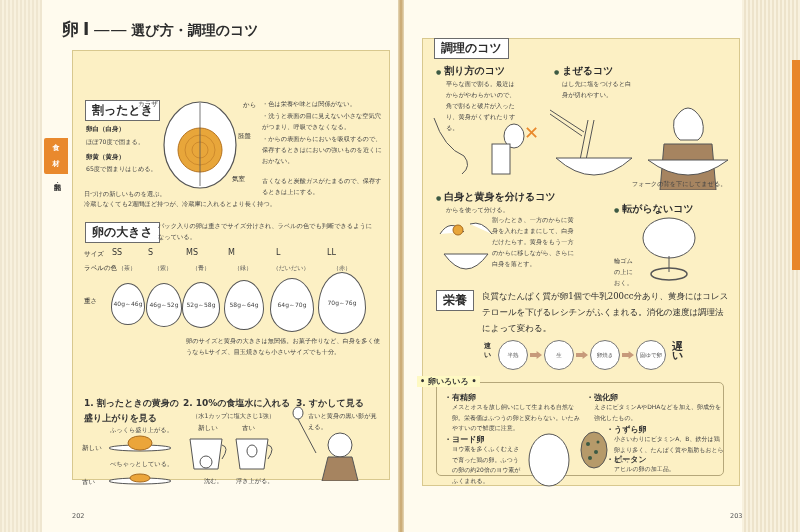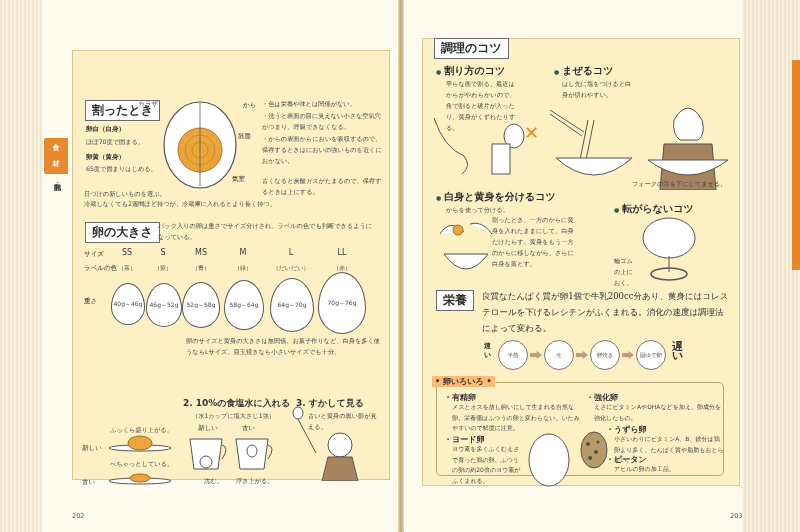--- a/index.html
+++ b/index.html
@@ -16,21 +16,21 @@
 .title{position:absolute;left:62px;top:18px;font-size:17px;font-weight:bold;color:#2d2d2d}
 .title .roman{margin-left:4px}
 .title .sub{font-size:14px;font-weight:bold;margin-left:4px}
 .intro{position:absolute;font-family:"DejaVu Serif",serif;font-size:9.2px;line-height:17px;color:#2e2e2e}
 .boxhead{position:absolute;border:1.5px solid #6b6b6b;background:#fff;font-size:12px;font-weight:bold;padding:1px 6px;color:#2d2d2d}
 .sm{position:absolute;font-size:6.2px;line-height:11px;color:#444}
 .lbl{position:absolute;font-size:6.5px;color:#333}
 .sidetab{position:absolute;left:44px;top:138px;width:24px;height:36px;background:#e9892d;color:#fff;font-size:7px;font-weight:bold;display:flex;flex-direction:column;align-items:center;justify-content:center;gap:6px;border-radius:2px 0 0 2px}
 .sidecat{position:absolute;left:52px;top:178px;width:10px;font-size:7px;color:#333;line-height:10px;writing-mode:vertical-rl}
 .egg-size{position:absolute;border:1.2px solid #555;background:#fff;border-radius:50% 50% 50% 50%/58% 58% 42% 42%;display:flex;align-items:center;justify-content:center;font-size:6px;color:#444}
-.szlbl{position:absolute;font-size:8px;color:#333;text-align:center}
+.szlbl{position:absolute;font-size:8px;color:#333;text-align:left}
 .colorlbl{position:absolute;font-size:6px;color:#555;text-align:center}
 .step{position:absolute;font-size:9px;font-weight:bold;color:#333;line-height:15px}
 .bullet-h{position:absolute;font-size:10px;font-weight:bold;color:#2d2d2d}
 .bullet-h::before{content:"●";color:#3d5a44;font-size:6px;margin-right:3px;vertical-align:middle}
 .pagenum{position:absolute;font-size:6.5px;color:#555}
 .flow-circle{position:absolute;width:30px;height:30px;border-radius:50%;border:1.2px solid #777;background:#fff;display:flex;align-items:center;justify-content:center;font-size:5.5px;color:#555}
 .flow-arrow{position:absolute;width:12px;height:8px;background:#c79a7b;clip-path:polygon(0 25%,55% 25%,55% 0,100% 50%,55% 100%,55% 75%,0 75%)}
 .varbox{position:absolute;border:1px solid #b5a77a;border-radius:5px;background:#fcf0c4}
 .vh{position:absolute;font-size:8px;font-weight:bold;color:#333}
 .vt{position:absolute;font-size:6px;line-height:10.5px;color:#444}
@@ -47,20 +47,23 @@
   <div class="page left"></div>
   <div class="gutter"></div>
   <div class="page right"></div>
 
   <div class="sidetab">
     <span>食</span>
     <span>材</span>
   </div>
   <div class="sidecat">卵・乳製品</div>
 
+  <div class="title">
+    <span>卵</span><span class="roman">I</span><span style="font-weight:normal;margin-left:4px">——</span><span class="sub">選び方・調理のコツ</span>
+  </div>
 
   <div class="panel" style="left:72px;top:50px;width:318px;height:430px"></div>
 
 
   <div class="boxhead" style="left:85px;top:100px">割ったとき</div>
   <svg style="position:absolute;left:160px;top:98px" width="80" height="92">
     <ellipse cx="40" cy="47" rx="36" ry="43" fill="#fff" stroke="#555" stroke-width="1.2"></ellipse>
     <circle cx="40" cy="52" r="22" fill="#e8a63a" stroke="#b6731f"></circle>
     <circle cx="40" cy="52" r="15" fill="none" stroke="#c7832a" stroke-width=".8"></circle>
     <circle cx="40" cy="52" r="8" fill="none" stroke="#c7832a" stroke-width=".8"></circle>
@@ -106,20 +109,21 @@
   <div class="szlbl" style="left:276px;top:248px;width:30px">L</div>
   <div class="colorlbl" style="left:266px;top:264px;width:50px">（だいだい）</div>
   <div class="egg-size" style="left:270px;top:278px;width:44px;height:54px">64g～70g</div>
 
   <div class="szlbl" style="left:327px;top:248px;width:30px">LL</div>
   <div class="colorlbl" style="left:327px;top:264px;width:30px">（赤）</div>
   <div class="egg-size" style="left:318px;top:272px;width:48px;height:62px">70g～76g</div>
 
   <div class="sm" style="left:186px;top:335px;width:196px">卵のサイズと黄身の大きさは無関係。お菓子作りなど、白身を多く使うならLサイズ、目玉焼きなら小さいサイズでも十分。</div>
 
+  <div class="step" style="left:84px;top:396px;width:100px">1. 割ったときの黄身の盛り上がりを見る</div>
   <div class="sm" style="left:110px;top:424px">ふっくら盛り上がる。</div>
   <div class="lbl" style="left:82px;top:444px">新しい</div>
   <svg style="position:absolute;left:108px;top:432px" width="64" height="22">
     <ellipse cx="32" cy="16" rx="31" ry="3" fill="#fff" stroke="#555"></ellipse>
     <ellipse cx="32" cy="11" rx="12" ry="7" fill="#eba53a" stroke="#a66a1e"></ellipse>
   </svg>
   <div class="sm" style="left:110px;top:458px">べちゃっとしている。</div>
   <div class="lbl" style="left:82px;top:478px">古い</div>
   <svg style="position:absolute;left:108px;top:468px" width="64" height="18">
     <ellipse cx="32" cy="13" rx="31" ry="3" fill="#fff" stroke="#555"></ellipse>
@@ -203,21 +207,21 @@
   <div class="flow-circle" style="left:498px;top:340px">半熟</div>
   <div class="flow-arrow" style="left:530px;top:351px"></div>
   <div class="flow-circle" style="left:544px;top:340px">生</div>
   <div class="flow-arrow" style="left:576px;top:351px"></div>
   <div class="flow-circle" style="left:590px;top:340px">卵焼き</div>
   <div class="flow-arrow" style="left:622px;top:351px"></div>
   <div class="flow-circle" style="left:636px;top:340px">固ゆで卵</div>
   <div class="lbl" style="left:672px;top:342px;width:8px;font-weight:bold;line-height:9px;font-size:11px">遅い</div>
 
   <div class="varbox" style="left:436px;top:382px;width:288px;height:94px"></div>
-  <div class="vh" style="left:432px;top:376px;background:#fdba74;padding:0 3px">• <span>卵いろいろ</span> •</div>
+  <div class="vh" style="left:417px;top:376px;background:#fef9c3;padding:0 3px">• <span>卵いろいろ</span> •</div>
 
   <div class="vh" style="left:444px;top:392px">・有精卵</div>
   <div class="vt" style="left:452px;top:402px;width:128px">メスとオスを放し飼いにして生まれる自然な卵。栄養価はふつうの卵と変わらない。いたみやすいので鮮度に注意。</div>
   <div class="vh" style="left:444px;top:434px">・ヨード卵</div>
   <div class="vt" style="left:452px;top:444px;width:72px">ヨウ素を多くふくむえさで育った鶏の卵。ふつうの卵の約20倍のヨウ素がふくまれる。</div>
 
   <svg style="position:absolute;left:526px;top:432px" width="46" height="56">
     <ellipse cx="23" cy="28" rx="20" ry="26" fill="#fff" stroke="#555"></ellipse>
   </svg>
   <svg style="position:absolute;left:578px;top:430px" width="32" height="40">

